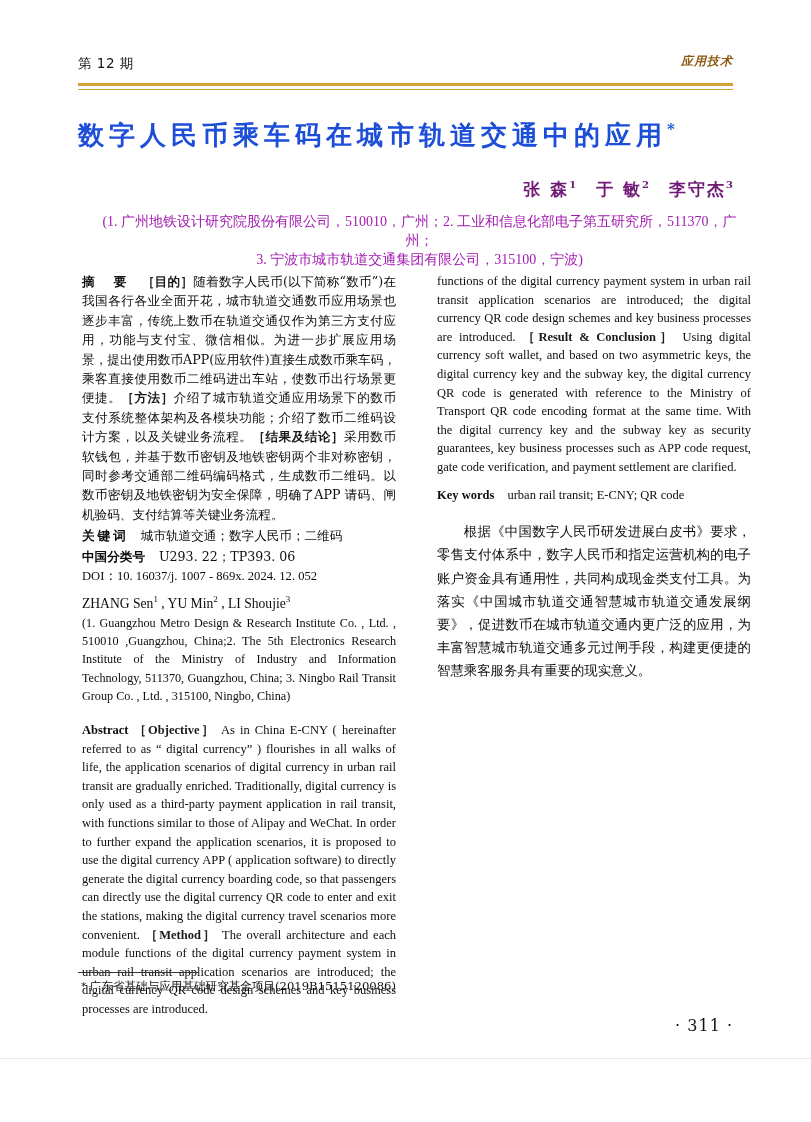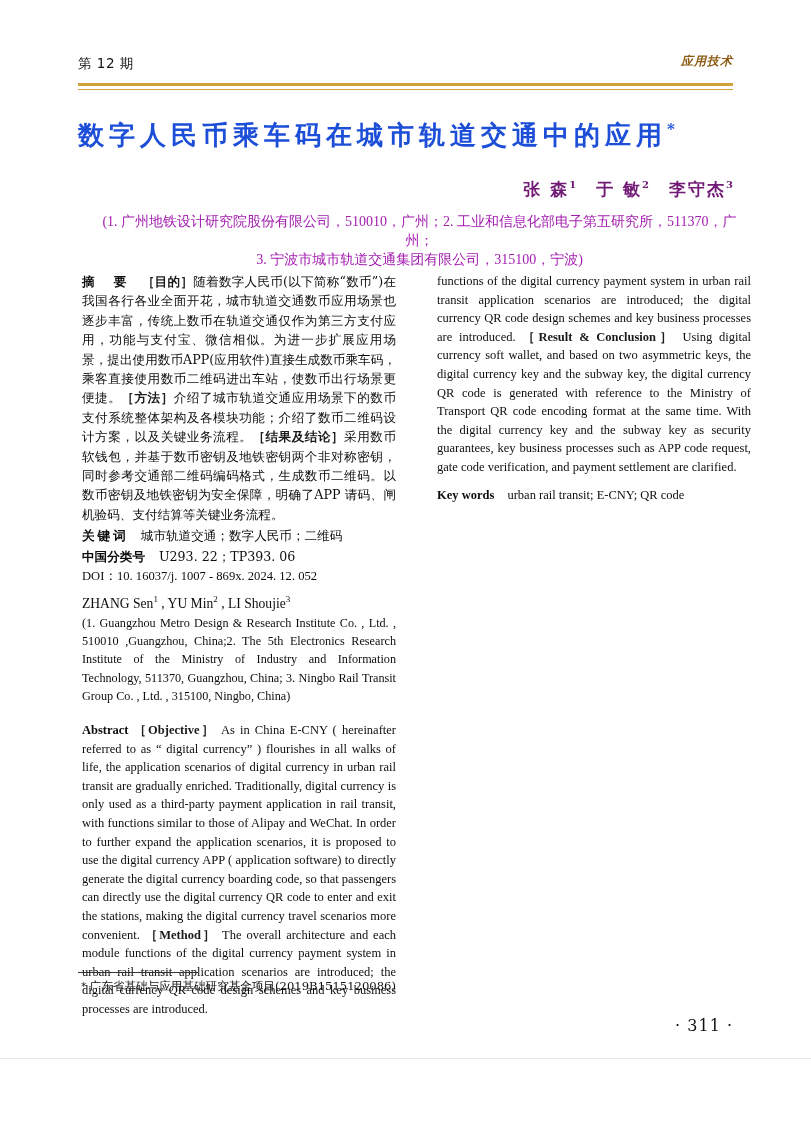--- a/index.html
+++ b/index.html
@@ -283,20 +283,21 @@
       <span>functions of the digital currency payment system in urban rail transit application scenarios are introduced; the digital currency QR code design schemes and key business processes are introduced. </span><span class="brack">［Result &amp; Conclusion］</span>
       <span>Using digital currency soft wallet, and based on two asymmetric keys, the digital currency key and the subway key, the digital currency QR code is generated with reference to the Ministry of Transport QR code encoding format at the same time.  With the digital currency key and the subway key as security guarantees, key business processes such as APP code request, gate code verification, and payment settlement are clarified.</span>
     </div>
 
     <div class="en-abs" style="margin-top:9px;">
       <b>Key words</b>
       <span style="display:inline-block;width:10px;"></span><span>urban rail transit; E-CNY; QR code</span>
     </div>
 
     <div class="body-cn" style="margin-top:16px;">
+      <p>根据《中国数字人民币研发进展白皮书》要求，零售支付体系中，数字人民币和指定运营机构的电子账户资金具有通用性，共同构成现金类支付工具。为落实《中国城市轨道交通智慧城市轨道交通发展纲要》，促进数币在城市轨道交通内更广泛的应用，为丰富智慧城市轨道交通多元过闸手段，构建更便捷的智慧乘客服务具有重要的现实意义。</p>
     </div>
 
   </div>
 
   <div class="footnote-rule"></div>
   <div class="footnote">＊广东省基础与应用基础研究基金项目(2019B1515120086)</div>
 
   <div class="pagenum">· 311 ·</div>
 
   <div class="footer-bar">

